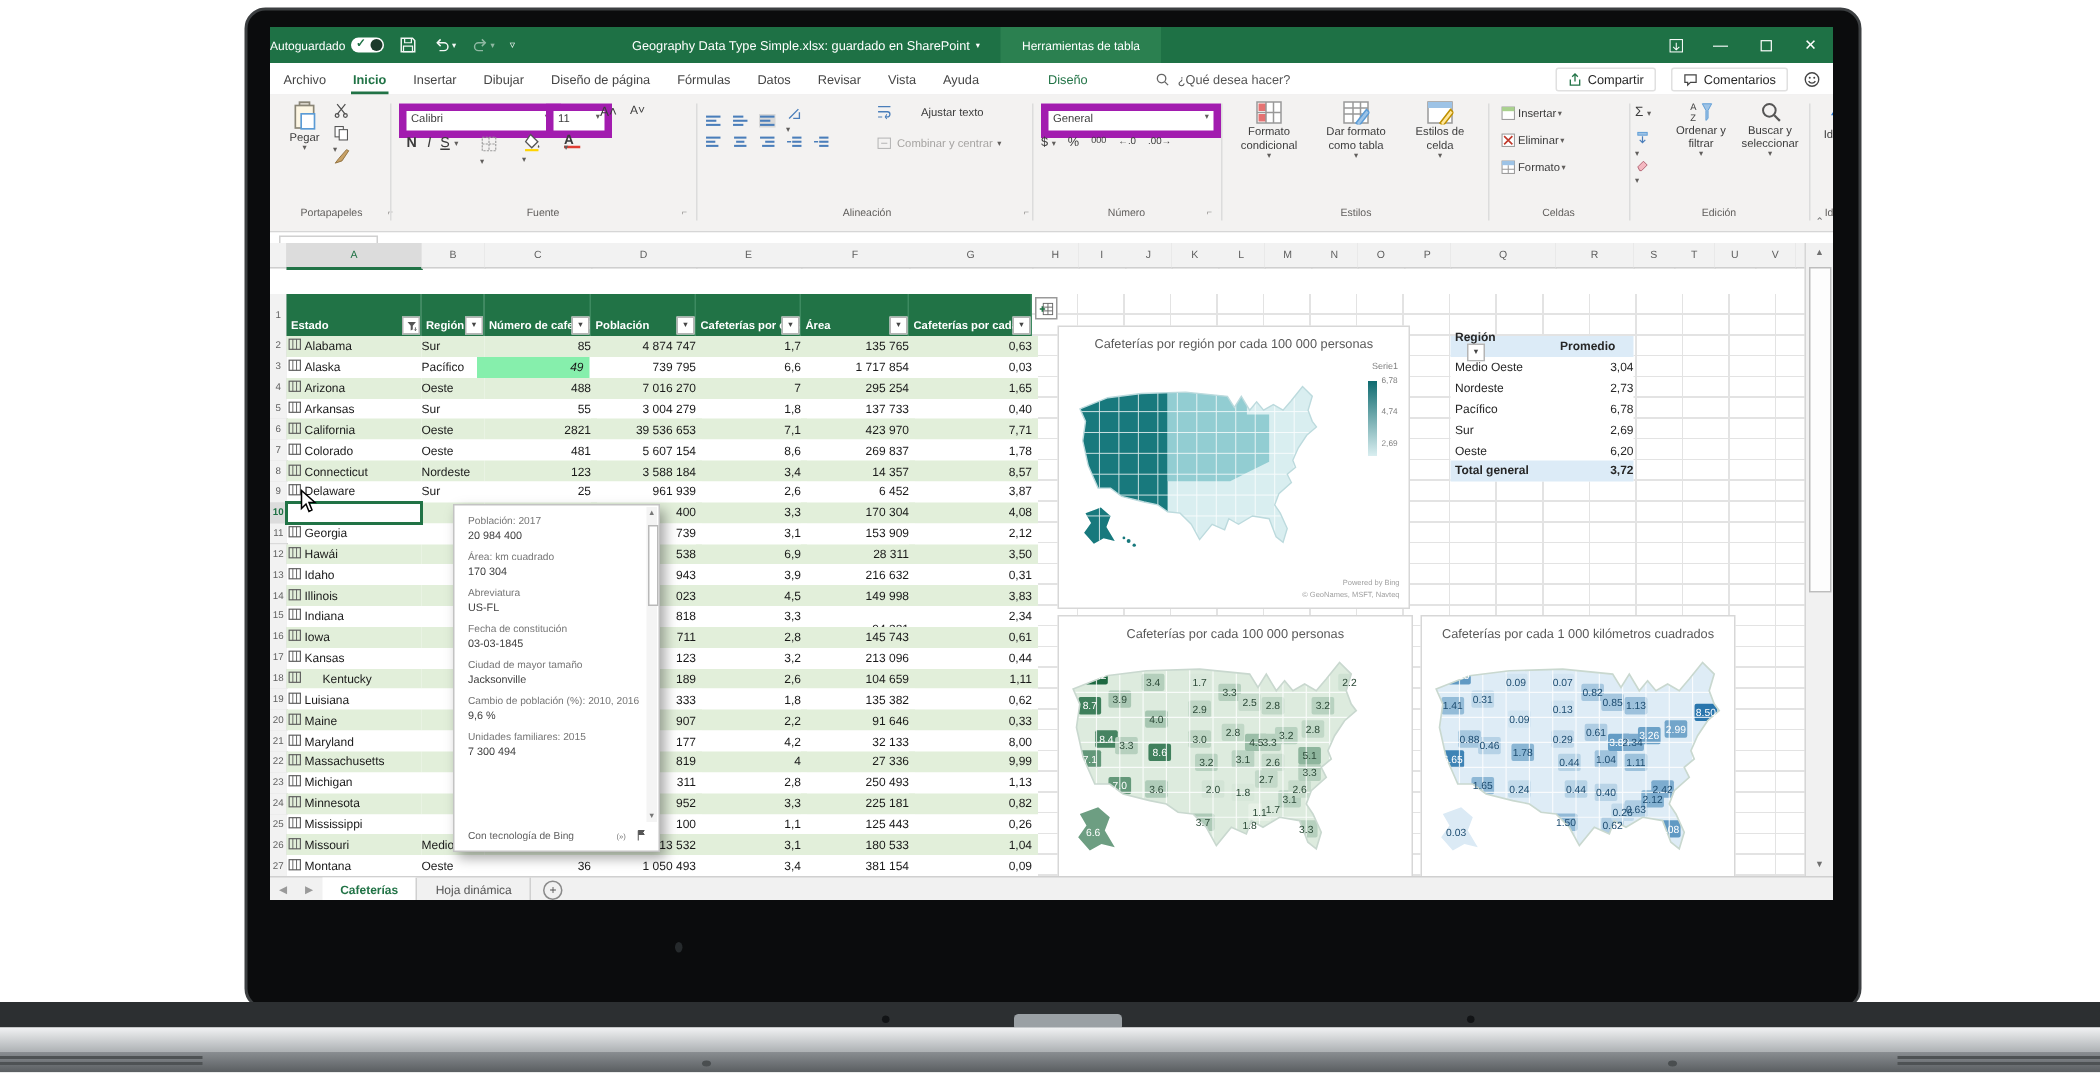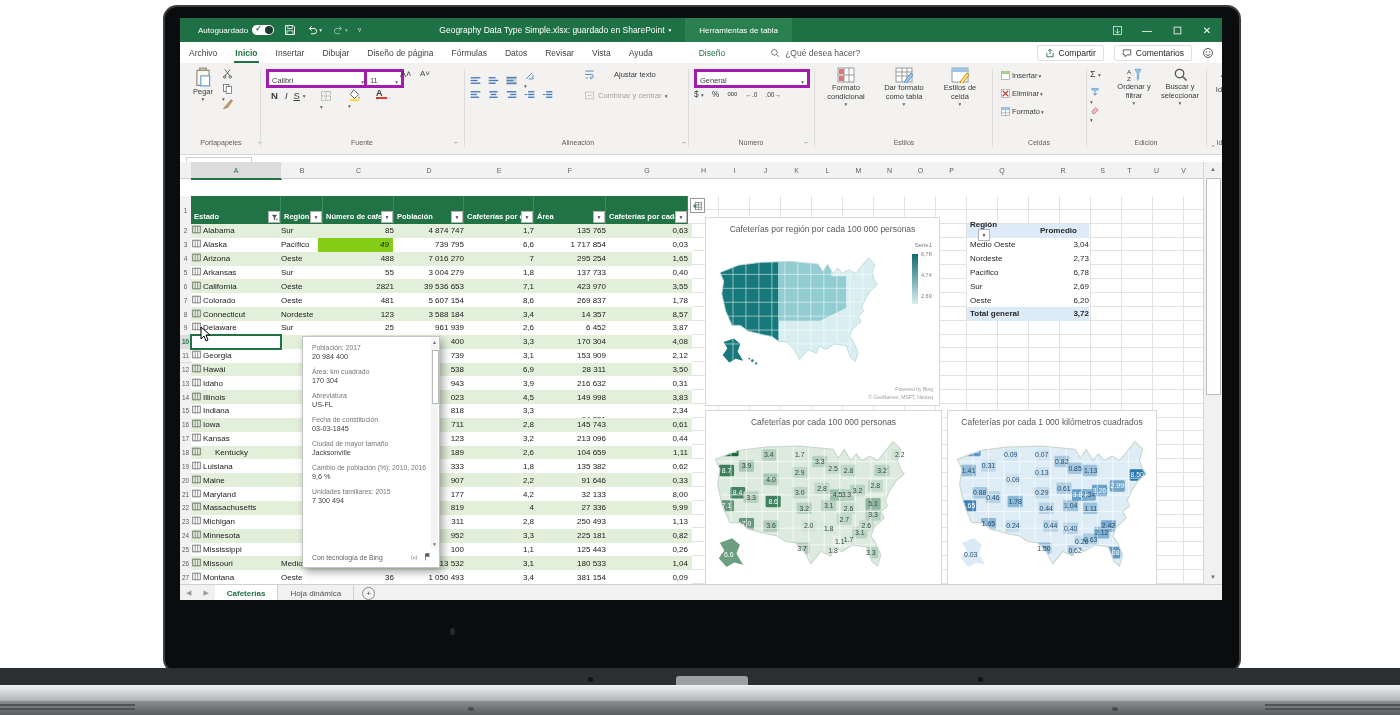--- a/index.html
+++ b/index.html
@@ -16,21 +16,21 @@
     background:linear-gradient(#f1f2f3,#aeb2b5);}
   #base{position:absolute;left:0;top:701px;width:1400px;height:14px;
     background:linear-gradient(#8b8f93,#595d60);}
   .vent{position:absolute;top:704px;width:135px;height:8px;
     background:repeating-linear-gradient(#4e5254 0 2px,transparent 2px 4px);}
   .screw{position:absolute;top:707px;width:6px;height:4px;border-radius:50%;background:#4a4e50;}
   
   #excel{position:absolute;left:180px;top:18px;width:1042px;height:582px;background:#fff;overflow:hidden;font-size:8px;color:#262626;}
   
   #titlebar{position:absolute;left:0;top:0;width:100%;height:24px;background:#1E7145;color:#fff;display:flex;align-items:center;}
-  #autosave{display:flex;align-items:center;gap:4px;margin-left:18px;font-size:8px;}
+  #autosave{display:flex;align-items:center;gap:4px;font-size:8px;}
   .toggle{width:22px;height:10px;background:#fff;border-radius:5px;position:relative;}
   .toggle .knob{position:absolute;right:1px;top:1px;width:8px;height:8px;border-radius:50%;background:#1b3a2a;}
   .toggle .chk{position:absolute;left:3px;top:-1px;color:#1E7145;font-size:8px;font-weight:bold;}
   .tb-ic{margin-left:10px;opacity:.95;display:flex;align-items:center;}
   .tb-ic.dim{opacity:.5;}
   #doc-title{margin-left:78px;font-size:8.5px;white-space:nowrap;}
   #ctx-tab{margin-left:14px;background:#2B8050;height:24px;display:flex;align-items:center;padding:0 14px;font-size:8px;}
   #win-controls{position:absolute;right:0;top:0;height:24px;display:flex;align-items:center;gap:0;}
   .wc{width:30px;height:24px;display:flex;align-items:center;justify-content:center;font-size:10px;color:#fff;}
   
@@ -42,21 +42,21 @@
   #menu-search{display:flex;align-items:center;gap:5px;margin-left:36px;color:#555;}
   #menu-right{position:absolute;right:8px;display:flex;align-items:center;gap:10px;color:#262626;}
   .mr-btn{display:flex;align-items:center;gap:4px;border:1px solid #e0e0e0;padding:2px 7px;border-radius:2px;background:#fff;}
   
   #ribbon{position:absolute;left:0;top:45px;width:100%;height:91px;background:#F3F2F1;border-bottom:1px solid #d6d6d6;font-size:7.5px;color:#3b3b3b;}
   .rgroup{position:absolute;top:0;height:72px;}
   .rsep{position:absolute;top:6px;height:78px;width:1px;background:#dcdcdc;}
   .rlabel{position:absolute;top:76px;font-size:7px;color:#605e5c;width:100%;text-align:center;white-space:nowrap;}
   .launcher{position:absolute;top:76px;font-size:6px;color:#8a8886;}
   .bigbtn{display:flex;flex-direction:column;align-items:center;justify-content:flex-start;text-align:center;line-height:1.2;}
-  .inputbox{background:#fff;border:3px solid #a21caf;display:flex;align-items:flex-end;justify-content:space-between;padding:0 3px;height:13px;}
+  .inputbox{background:#fff;border:5px solid #a21caf;display:flex;align-items:flex-start;justify-content:space-between;padding:0 3px;height:13px;}
   .car{font-size:5.5px;color:#605e5c;}
   .mini{display:flex;align-items:center;gap:1px;padding:1px 2px;}
   .dim-t{color:#a6a4a2;}
   svg.ic{display:block;}
   
   #fxbar{position:absolute;left:0;top:137px;width:100%;height:21px;background:#fff;border-bottom:1px solid #d6d6d6;display:flex;align-items:center;}
   #namebox{width:56px;height:15px;border:1px solid #d0d0d0;margin-left:6px;display:flex;align-items:center;justify-content:space-between;padding:0 4px;font-size:8px;}
   #fx-ics{display:flex;align-items:center;gap:7px;margin:0 8px;color:#8a8886;font-size:9px;}
   #fx-input{flex:1;font-size:8.5px;color:#262626;padding-left:6px;}
   
@@ -585,21 +585,21 @@
             <div class="cell num" style="left: 426px; top: 44px; width: 82px; height: 13.85px; background: rgb(226, 239, 218);">0,63</div>
             <div class="gut" style="top: 57.85px; height: 13.85px;">3</div>
             <div class="cell" style="left: 11px; top: 57.85px; width: 90px; height: 13.85px; background: rgb(255, 255, 255);">
               <span class="sticon"><svg width="9" height="9" viewBox="0 0 12 12">
                   <rect x="1" y="1.5" width="10" height="9" fill="none" stroke="#595959" stroke-width="1"></rect>
                   <path d="M4.3 1.5v9M7.6 1.5v9" stroke="#595959" stroke-width=".8"></path>
                 </svg></span>
               <span>Alaska</span>
             </div>
             <div class="cell" style="left: 101px; top: 57.85px; width: 42px; height: 13.85px; background: rgb(255, 255, 255);">Pacífico</div>
-            <div class="cell num" style="left: 138px; top: 57.85px; width: 71px; height: 13.85px; background: #84cc16; font-style: italic;">49</div>
+            <div class="cell num" style="left: 138px; top: 57.85px; width: 71px; height: 13.85px; background: #86efac; font-style: italic;">49</div>
             <div class="cell num" style="left: 214px; top: 57.85px; width: 70px; height: 13.85px; background: rgb(255, 255, 255);">739 795</div>
             <div class="cell num" style="left: 284px; top: 57.85px; width: 70px; height: 13.85px; background: rgb(255, 255, 255);">6,6</div>
             <div class="cell num" style="left: 354px; top: 57.85px; width: 72px; height: 13.85px; background: rgb(255, 255, 255);">1 717 854</div>
             <div class="cell num" style="left: 426px; top: 57.85px; width: 82px; height: 13.85px; background: rgb(255, 255, 255);">0,03</div>
             <div class="gut" style="top: 71.7px; height: 13.85px;">4</div>
             <div class="cell" style="left: 11px; top: 71.7px; width: 90px; height: 13.85px; background: rgb(226, 239, 218);">
               <span class="sticon"><svg width="9" height="9" viewBox="0 0 12 12">
                   <rect x="1" y="1.5" width="10" height="9" fill="none" stroke="#595959" stroke-width="1"></rect>
                   <path d="M4.3 1.5v9M7.6 1.5v9" stroke="#595959" stroke-width=".8"></path>
                 </svg></span>
@@ -631,21 +631,21 @@
                   <rect x="1" y="1.5" width="10" height="9" fill="none" stroke="#595959" stroke-width="1"></rect>
                   <path d="M4.3 1.5v9M7.6 1.5v9" stroke="#595959" stroke-width=".8"></path>
                 </svg></span>
               <span>California</span>
             </div>
             <div class="cell" style="left: 101px; top: 99.4px; width: 42px; height: 13.85px; background: rgb(226, 239, 218);">Oeste</div>
             <div class="cell num" style="left: 143px; top: 99.4px; width: 71px; height: 13.85px; background: rgb(226, 239, 218);">2821</div>
             <div class="cell num" style="left: 214px; top: 99.4px; width: 70px; height: 13.85px; background: rgb(226, 239, 218);">39 536 653</div>
             <div class="cell num" style="left: 284px; top: 99.4px; width: 70px; height: 13.85px; background: rgb(226, 239, 218);">7,1</div>
             <div class="cell num" style="left: 354px; top: 99.4px; width: 72px; height: 13.85px; background: rgb(226, 239, 218);">423 970</div>
-            <div class="cell num" style="left: 426px; top: 99.4px; width: 82px; height: 13.85px; background: rgb(226, 239, 218);">3,55</div>
+            <div class="cell num" style="left: 426px; top: 99.4px; width: 82px; height: 13.85px; background: rgb(226, 239, 218);">7,71</div>
             <div class="gut" style="top: 113.25px; height: 13.85px;">7</div>
             <div class="cell" style="left: 11px; top: 113.25px; width: 90px; height: 13.85px; background: rgb(255, 255, 255);">
               <span class="sticon"><svg width="9" height="9" viewBox="0 0 12 12">
                   <rect x="1" y="1.5" width="10" height="9" fill="none" stroke="#595959" stroke-width="1"></rect>
                   <path d="M4.3 1.5v9M7.6 1.5v9" stroke="#595959" stroke-width=".8"></path>
                 </svg></span>
               <span>Colorado</span>
             </div>
             <div class="cell" style="left: 101px; top: 113.25px; width: 42px; height: 13.85px; background: rgb(255, 255, 255);">Oeste</div>
             <div class="cell num" style="left: 143px; top: 113.25px; width: 71px; height: 13.85px; background: rgb(255, 255, 255);">481</div>

